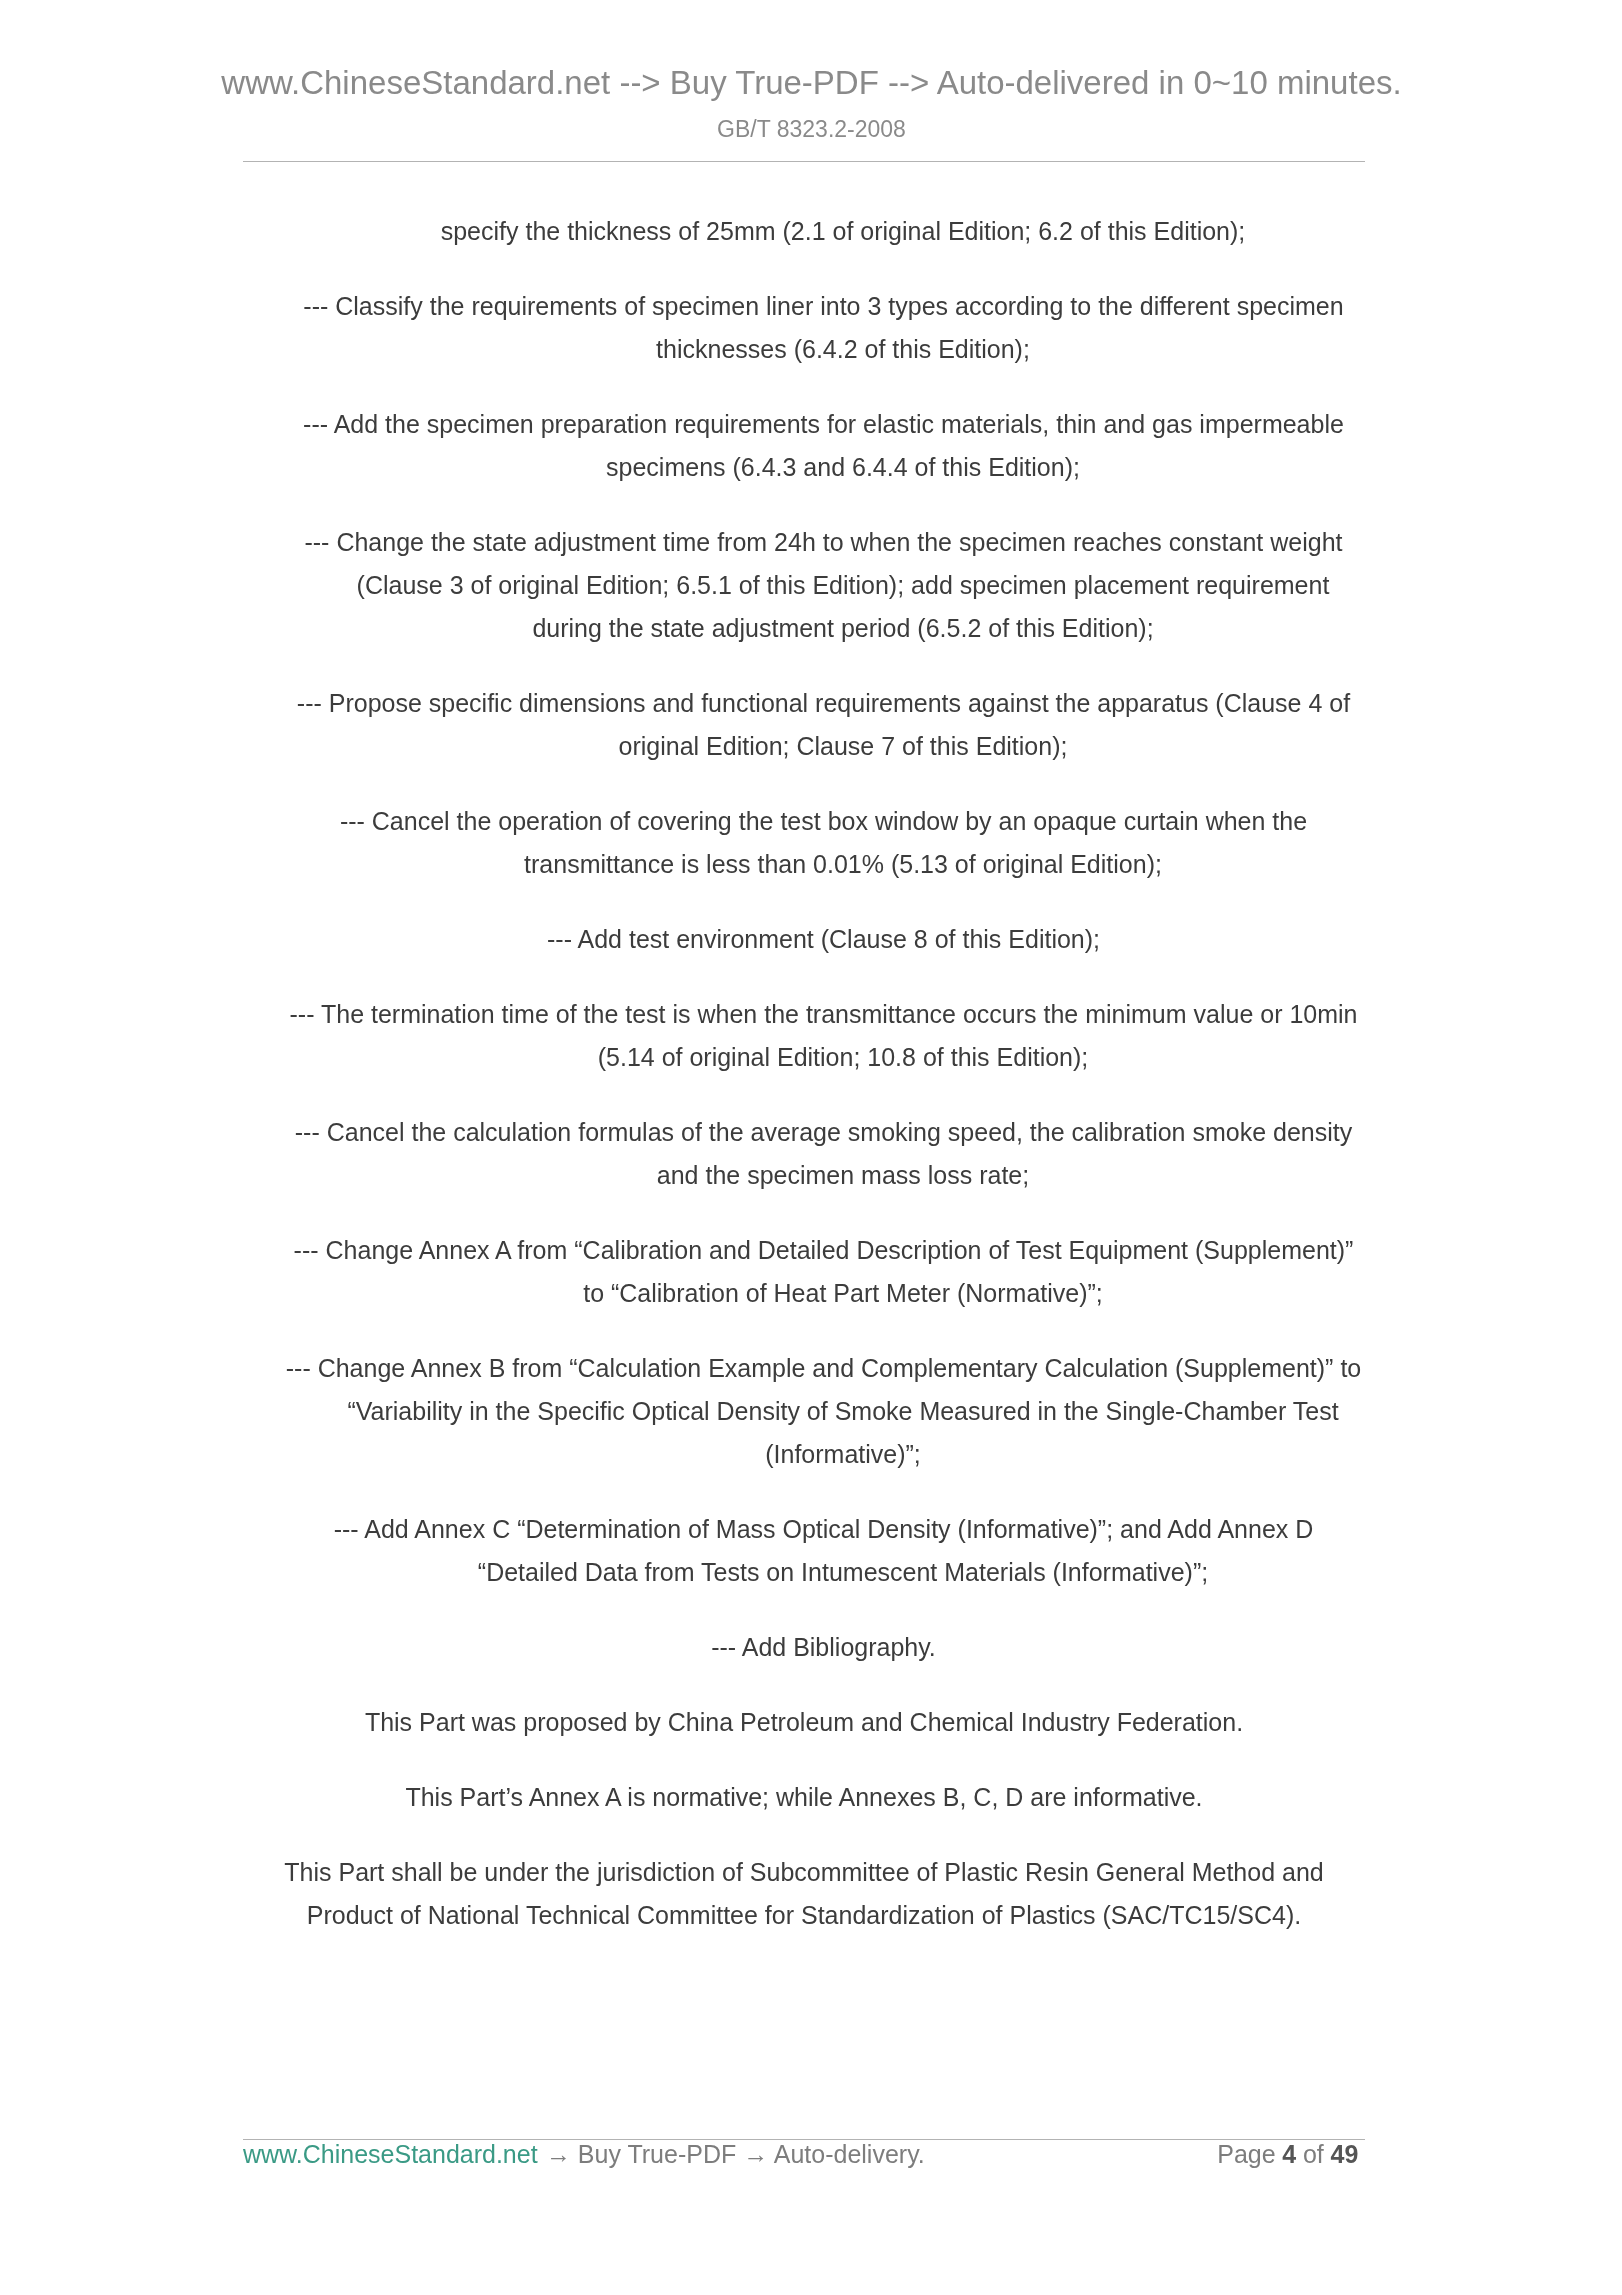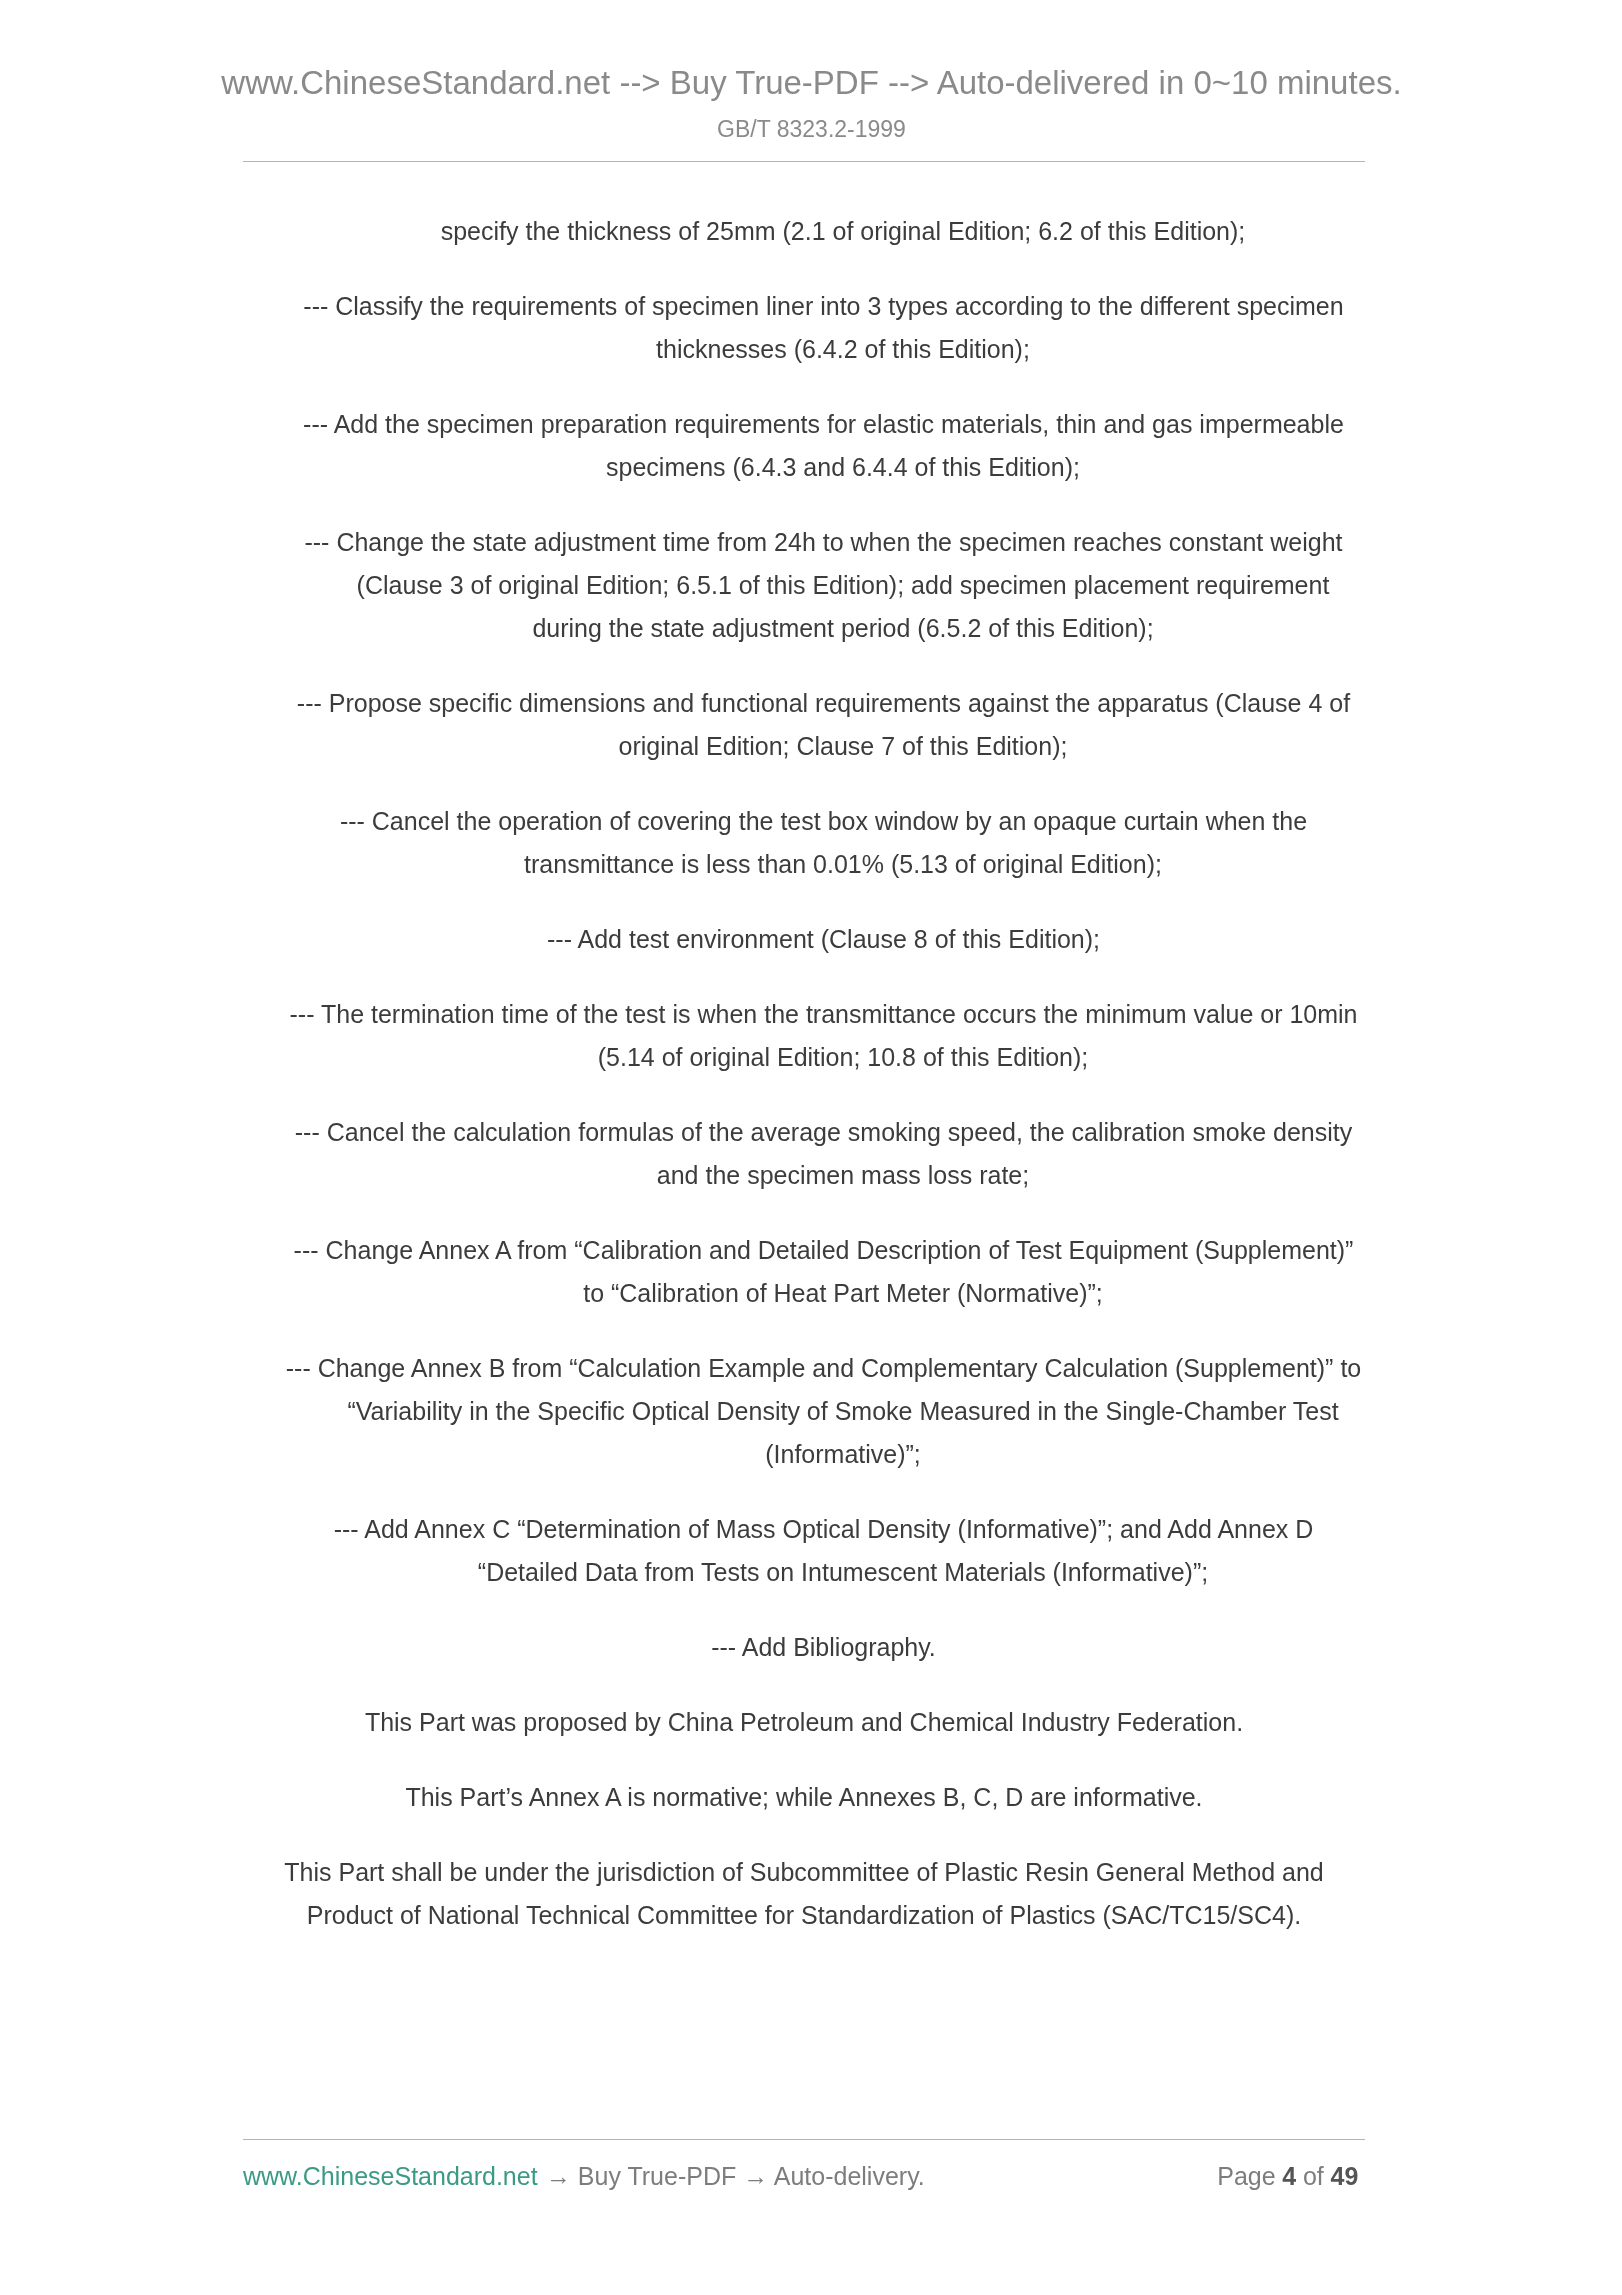--- a/index.html
+++ b/index.html
@@ -55,21 +55,20 @@
   }
   .p-plain {
     text-align: justify;
   }
   .footer {
     position: absolute;
     top: 2139px;
     left: 243px;
     right: 258px;
     border-top: 0.8px solid #b3b3b3;
-    padding-top: 22px;
     display: flex;
     justify-content: space-between;
     align-items: baseline;
     font-size: 25px;
     color: #7d7d7d;
   }
   .footer-site {
     color: #3a9a85;
     cursor: pointer;
   }
@@ -86,21 +85,21 @@
     color: #7d7d7d;
   }
 </style>
 </head>
 <body>
 
 <div class="page">
 
   <div class="header">
     <div class="header-line1">www.ChineseStandard.net --&gt; Buy True-PDF --&gt; Auto-delivered in 0~10 minutes.</div>
-    <div class="header-line2">GB/T 8323.2-1999</div>
+    <div class="header-line2">GB/T 8323.2-2008</div>
   </div>
 
   <hr class="rule">
 
   <div class="body-content">
     <p class="p-cont">specify the thickness of 25mm (2.1 of original Edition; 6.2 of this Edition);</p>
     <p class="p-dash">--- Classify the requirements of specimen liner into 3 types according to the different specimen thicknesses (6.4.2 of this Edition);</p>
     <p class="p-dash">--- Add the specimen preparation requirements for elastic materials, thin and gas impermeable specimens (6.4.3 and 6.4.4 of this Edition);</p>
     <p class="p-dash">--- Change the state adjustment time from 24h to when the specimen reaches constant weight (Clause 3 of original Edition; 6.5.1 of this Edition); add specimen placement requirement during the state adjustment period (6.5.2 of this Edition);</p>
     <p class="p-dash">--- Propose specific dimensions and functional requirements against the apparatus (Clause 4 of original Edition; Clause 7 of this Edition);</p>

